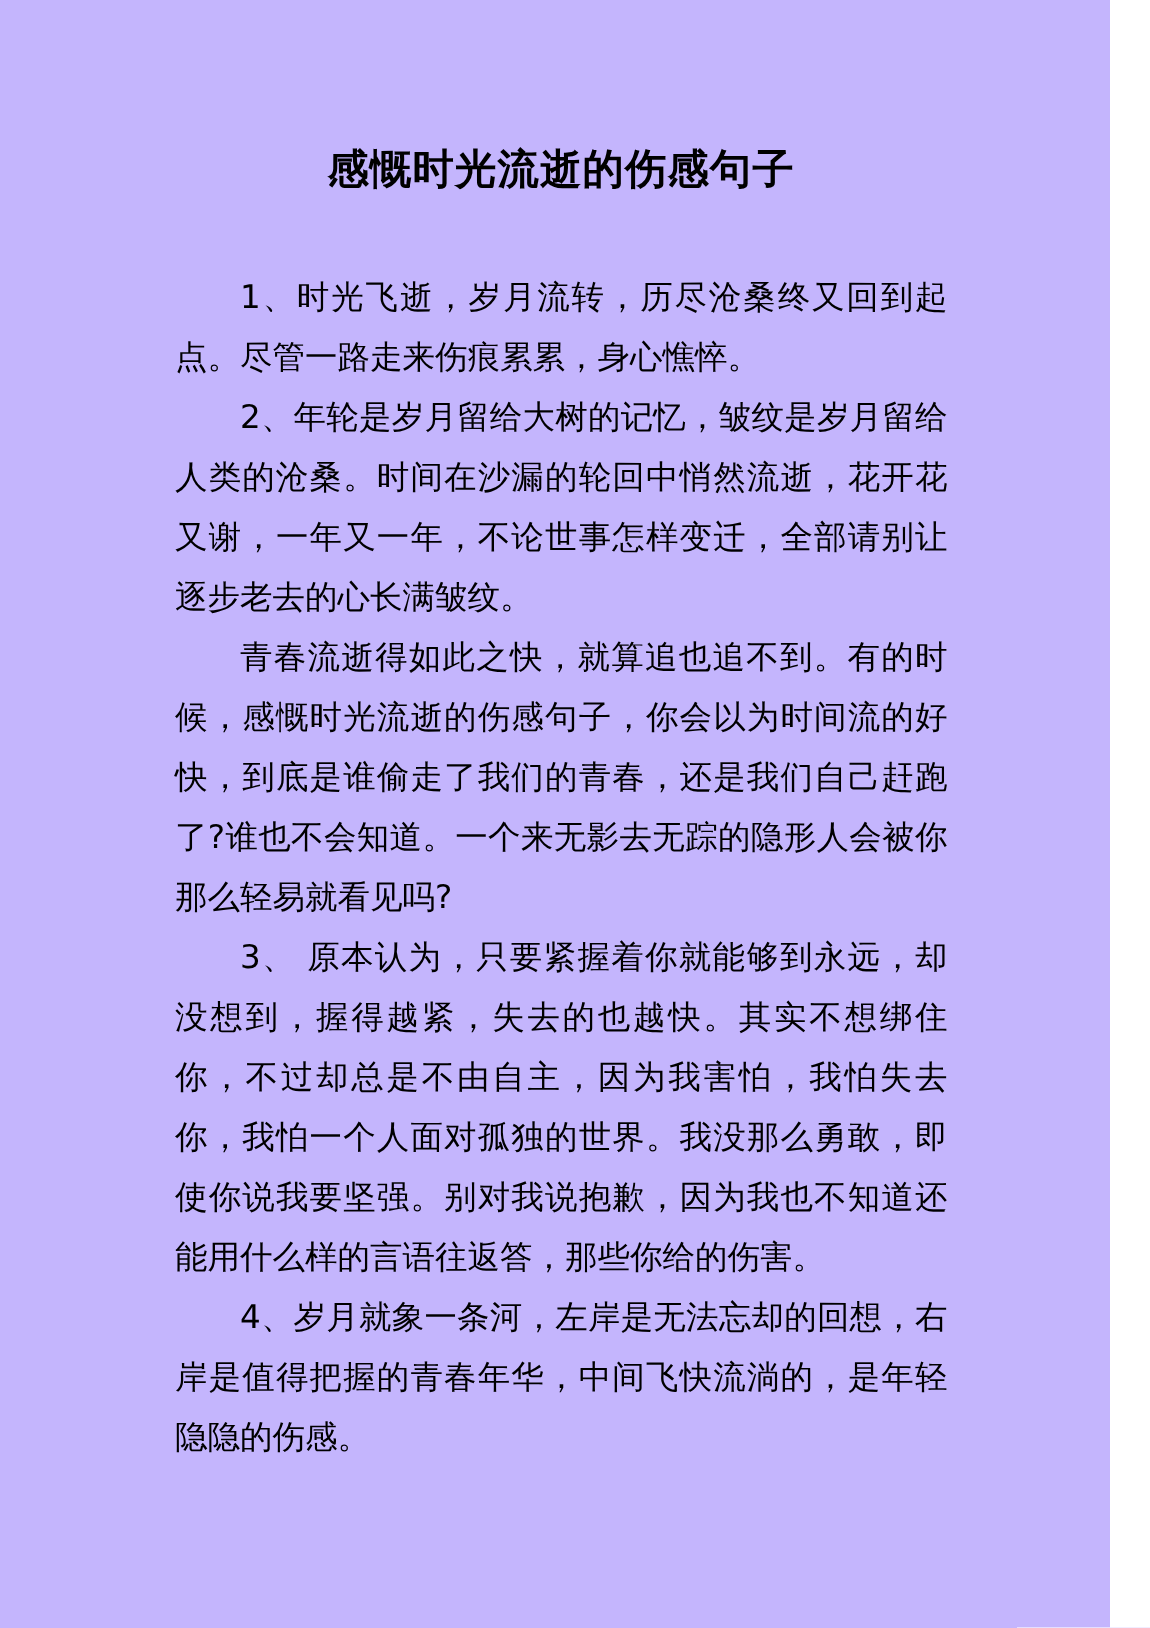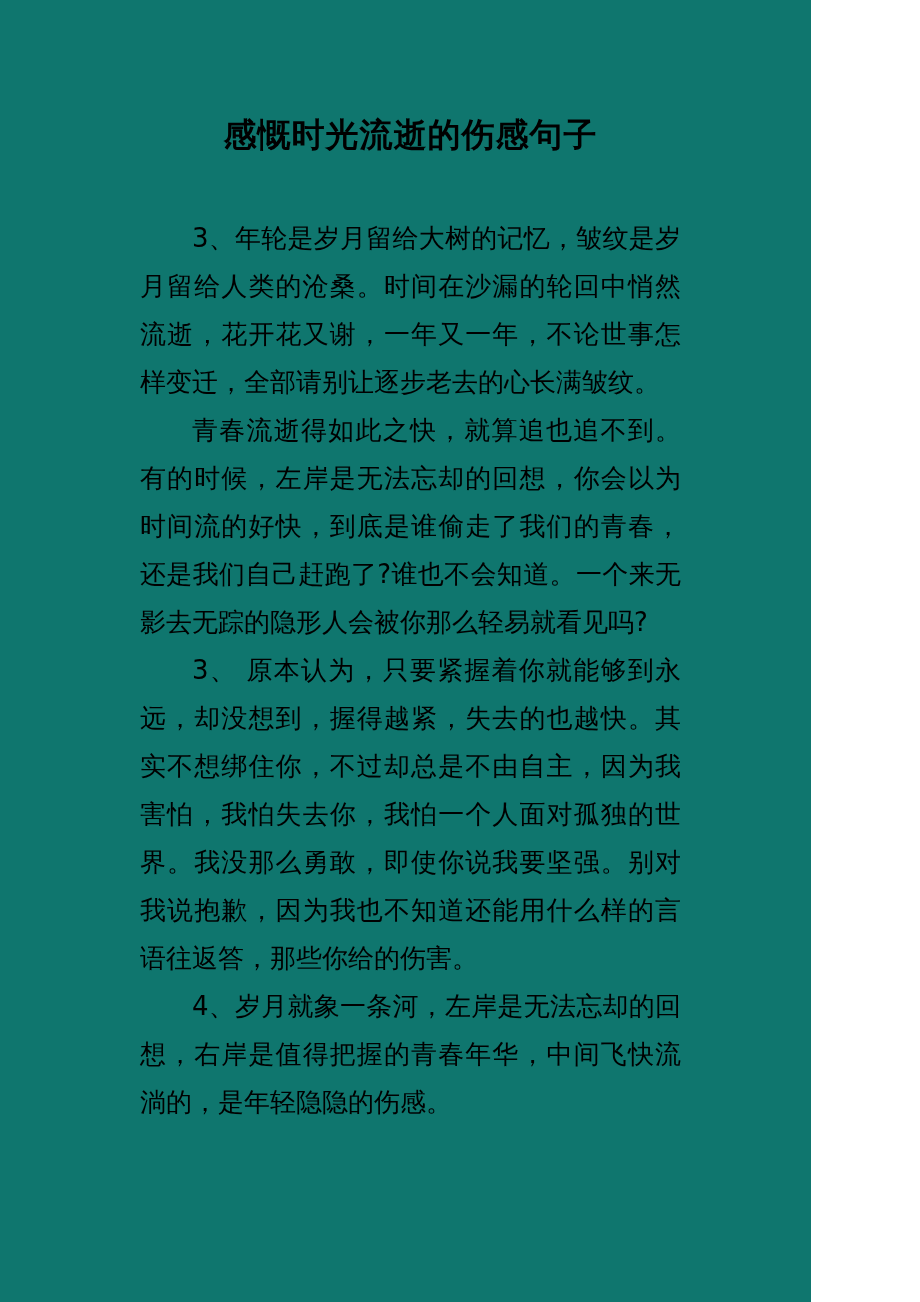--- a/index.html
+++ b/index.html
@@ -2,24 +2,24 @@
 <html><head>
 <meta charset="utf-8">
 <style>
   html, body {
     margin: 0;
     padding: 0;
     background: #ffffff;
   }
   .page {
     position: relative;
-    width: 811px;
+    width: 888px;
     height: 1302px;
     box-sizing: border-box;
-    background: #0f766e;
+    background: #c4b5fd;
     color: #000000;
     padding: 112px 130px 0 140px;
     font-family: "DejaVu Sans", "Liberation Sans", sans-serif;
     overflow: hidden;
   }
   .doc-title {
     font-size: 33px;
     font-weight: bold;
     line-height: 46px;
     text-align: center;
@@ -37,22 +37,23 @@
     color: #000000;
     word-break: break-all;
   }
 </style>
 </head>
 <body>
 
 <div class="page">
   <h1 class="doc-title">感慨时光流逝的伤感句子</h1>
 
+  <p class="doc-paragraph">1、时光飞逝，岁月流转，历尽沧桑终又回到起点。尽管一路走来伤痕累累，身心憔悴。</p>
 
 
-  <p class="doc-paragraph">3、年轮是岁月留给大树的记忆，皱纹是岁月留给人类的沧桑。时间在沙漏的轮回中悄然流逝，花开花又谢，一年又一年，不论世事怎样变迁，全部请别让逐步老去的心长满皱纹。</p>
+  <p class="doc-paragraph">2、年轮是岁月留给大树的记忆，皱纹是岁月留给人类的沧桑。时间在沙漏的轮回中悄然流逝，花开花又谢，一年又一年，不论世事怎样变迁，全部请别让逐步老去的心长满皱纹。</p>
 
-  <p class="doc-paragraph">青春流逝得如此之快，就算追也追不到。有的时候，左岸是无法忘却的回想，你会以为时间流的好快，到底是谁偷走了我们的青春，还是我们自己赶跑了?谁也不会知道。一个来无影去无踪的隐形人会被你那么轻易就看见吗?</p>
+  <p class="doc-paragraph">青春流逝得如此之快，就算追也追不到。有的时候，感慨时光流逝的伤感句子，你会以为时间流的好快，到底是谁偷走了我们的青春，还是我们自己赶跑了?谁也不会知道。一个来无影去无踪的隐形人会被你那么轻易就看见吗?</p>
 
   <p class="doc-paragraph">3、 原本认为，只要紧握着你就能够到永远，却没想到，握得越紧，失去的也越快。其实不想绑住你，不过却总是不由自主，因为我害怕，我怕失去你，我怕一个人面对孤独的世界。我没那么勇敢，即使你说我要坚强。别对我说抱歉，因为我也不知道还能用什么样的言语往返答，那些你给的伤害。</p>
 
   <p class="doc-paragraph">4、岁月就象一条河，左岸是无法忘却的回想，右岸是值得把握的青春年华，中间飞快流淌的，是年轻隐隐的伤感。</p>
 </div>
 
 </body></html>

